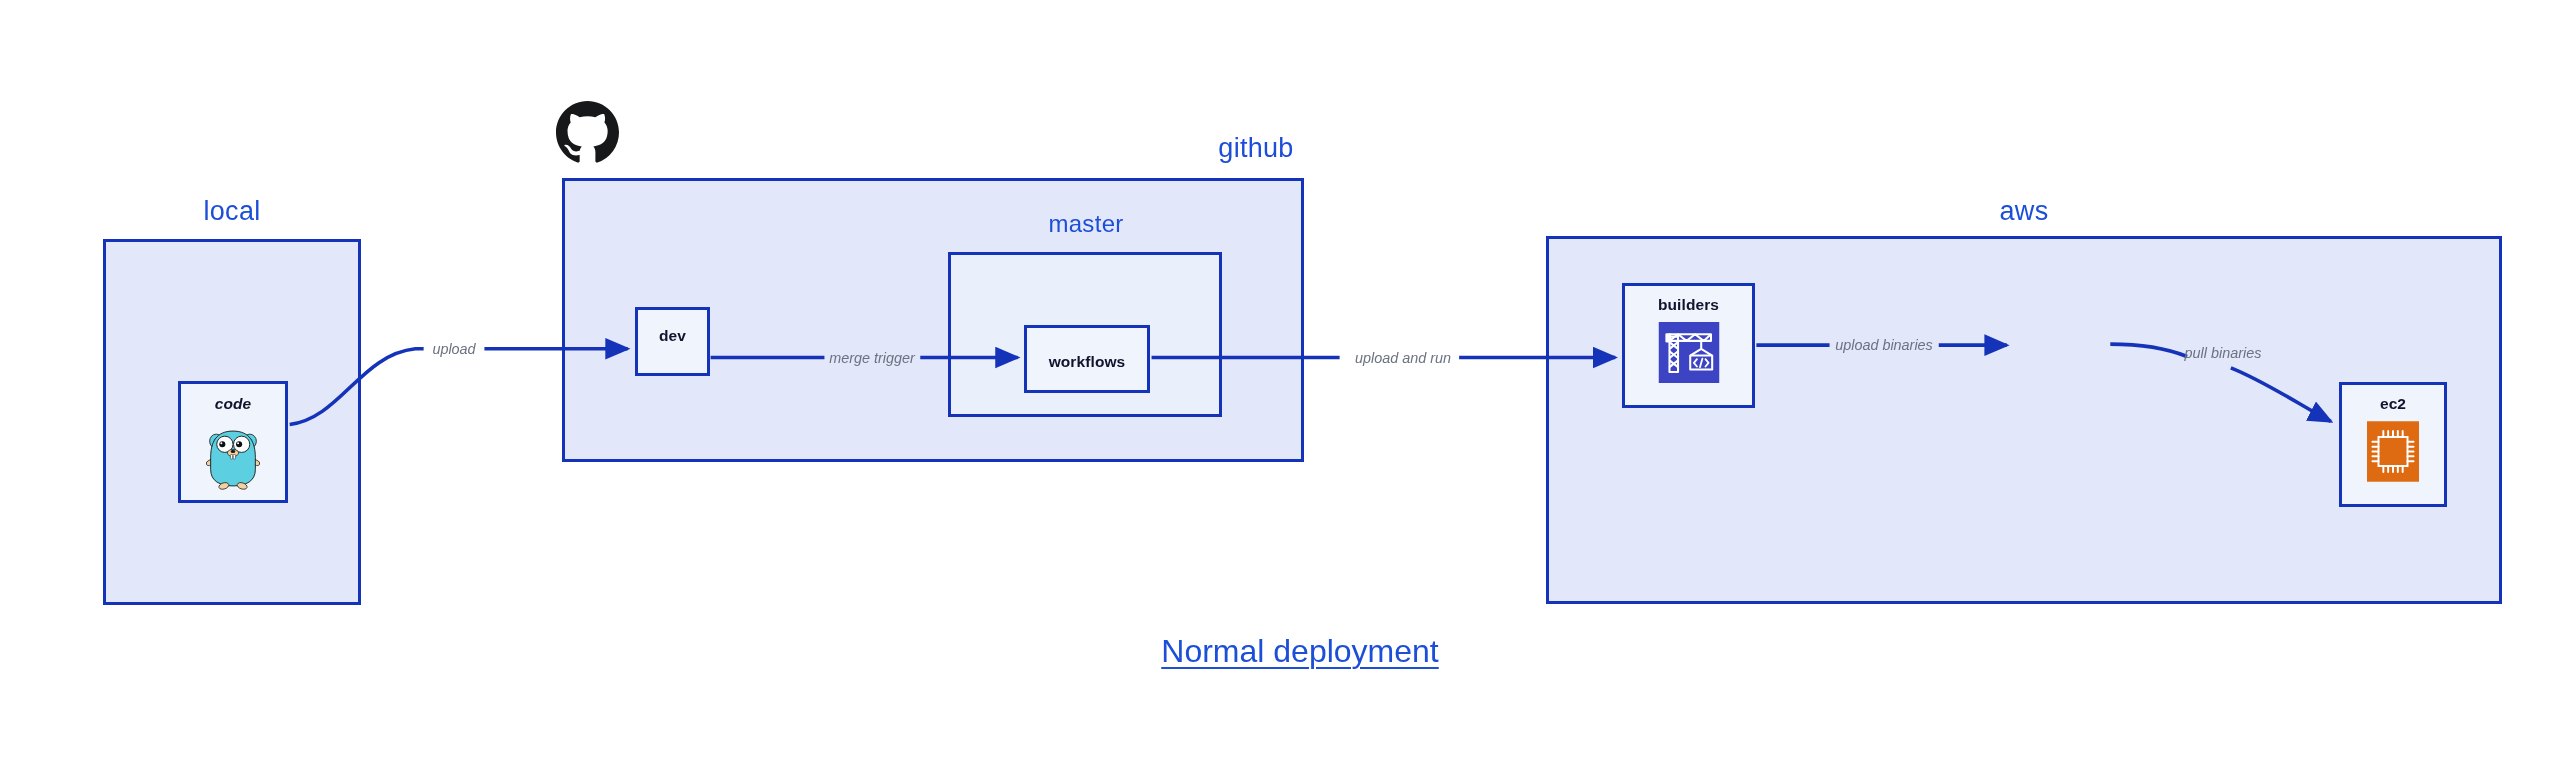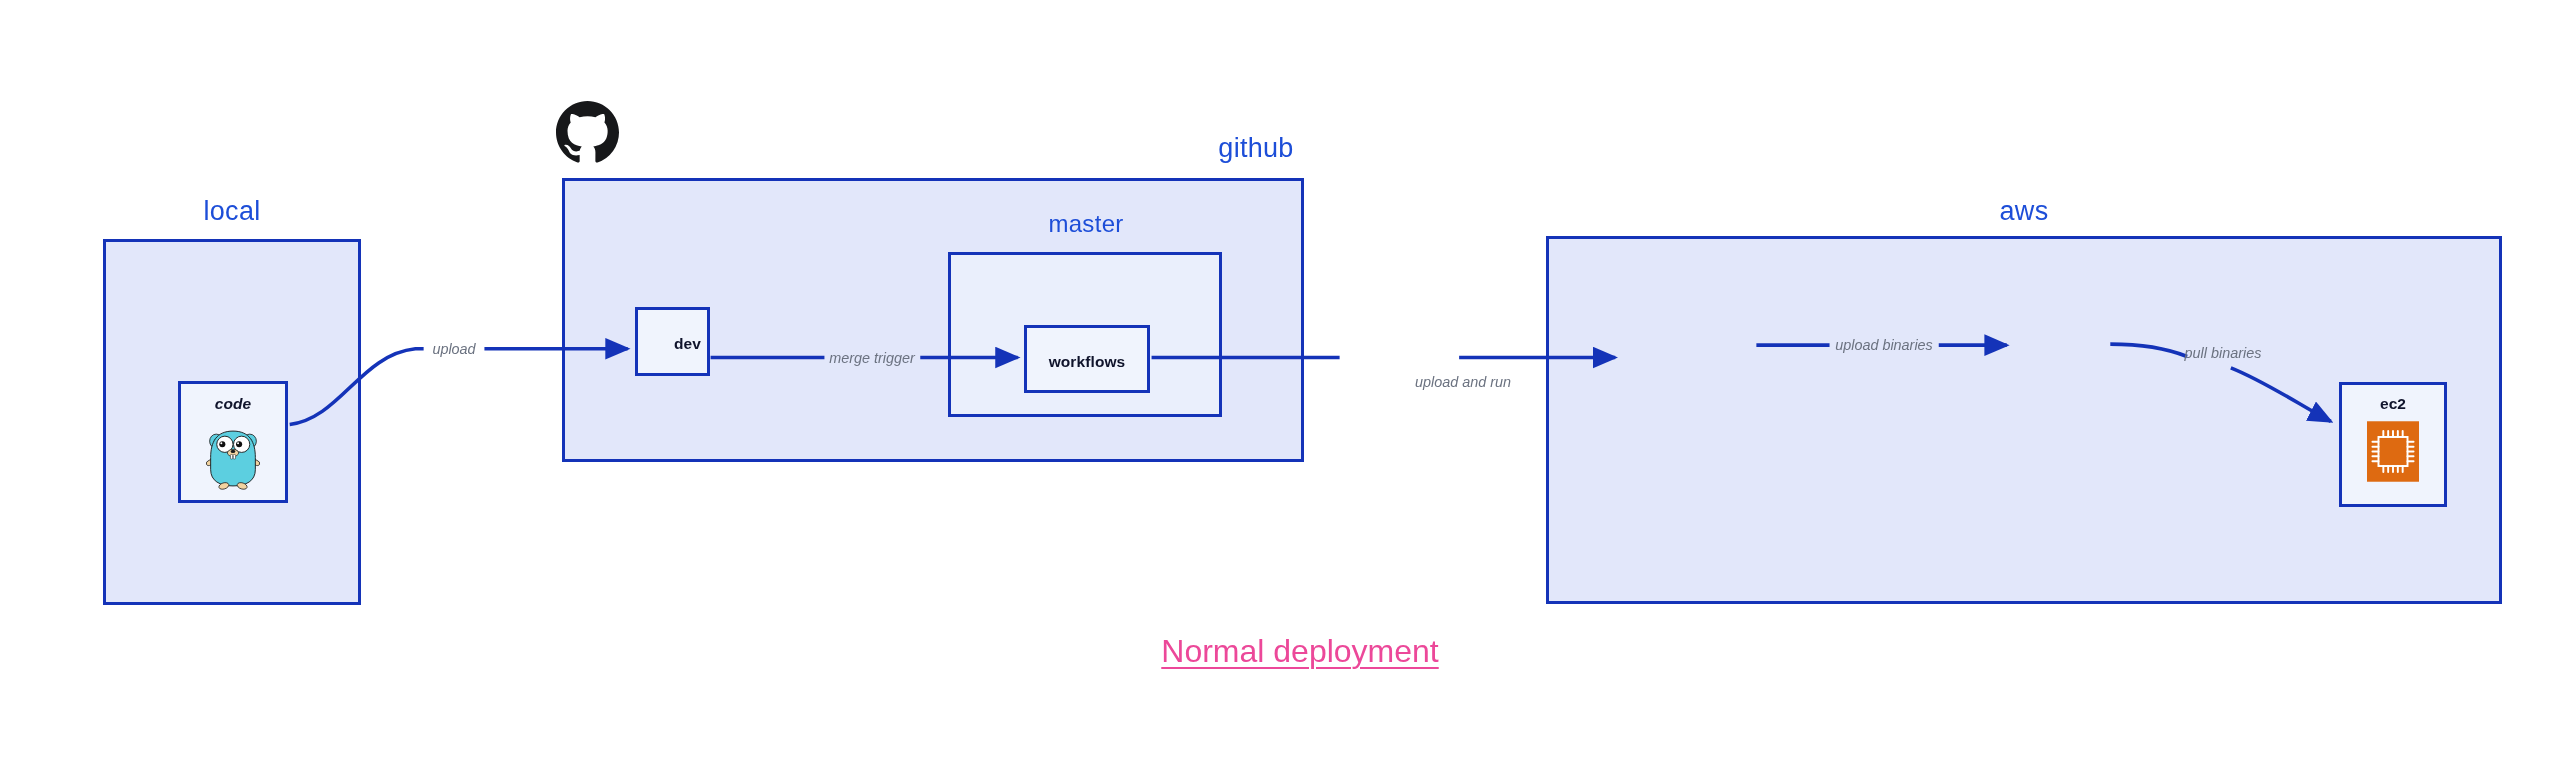--- a/index.html
+++ b/index.html
@@ -79,21 +79,21 @@
     font-size: 14.4px;
     font-style: italic;
     white-space: nowrap;
     transform: translate(-50%, -50%);
     background: transparent;
   }
 
   
   .diagram-title {
     position: absolute;
-    color: #ec4899;
+    color: #1d4ed8;
     font-size: 32px;
     font-weight: 400;
     text-decoration: underline;
     text-underline-offset: 5.2px;
     text-decoration-thickness: 2.1px;
     white-space: nowrap;
     transform: translateX(-50%);
   }
 
   svg.overlay {
@@ -151,33 +151,61 @@
   <div class="group-label" style="left:1256px; top:133px;">github</div>
 
   <div class="abs" style="left:556px; top:101px; width:63px; height:63px;">
     <svg viewBox="0 0 16 16" width="63" height="63" xmlns="http://www.w3.org/2000/svg">
       <path fill="#17181a" d="M8 0C3.58 0 0 3.58 0 8c0 3.54 2.29 6.53 5.47 7.59.4.07.55-.17.55-.38 0-.19-.01-.82-.01-1.49-2.01.37-2.53-.49-2.69-.94-.09-.23-.48-.94-.82-1.13-.28-.15-.68-.52-.01-.53.63-.01 1.08.58 1.23.82.72 1.21 1.87.87 2.33.66.07-.52.28-.87.51-1.07-1.78-.2-3.64-.89-3.64-3.95 0-.87.31-1.59.82-2.15-.08-.2-.36-1.02.08-2.12 0 0 .67-.21 2.2.82.64-.18 1.32-.27 2-.27s1.36.09 2 .27c1.53-1.04 2.2-.82 2.2-.82.44 1.1.16 1.92.08 2.12.51.56.82 1.27.82 2.15 0 3.07-1.87 3.75-3.65 3.95.29.25.54.73.54 1.48 0 1.07-.01 1.93-.01 2.2 0 .21.15.46.55.38A8.013 8.013 0 0 0 16 8c0-4.42-3.58-8-8-8Z"></path>
     </svg>
   </div>
   <div class="group-box" style="left:562px; top:178px; width:742px; height:284px;"></div>
 
   <div class="node-box" style="left:635px; top:307px; width:75px; height:69px;">
-    <div class="node-label" style="top:25px;padding-left:15px;">dev</div>
+    <div class="node-label" style="top:17px;">dev</div>
   </div>
 
   <div class="group-label" style="left:1086px; top:210px; font-size:24px;">master</div>
   <div class="sub-box" style="left:948px; top:252px; width:274px; height:165px;"></div>
 
   <div class="node-box" style="left:1024px; top:325px; width:126px; height:68px;padding-left:12px;">
     <div class="node-label" style="top:25px;">workflows</div>
   </div>
 
   <div class="group-label" style="left:2024px; top:196px;">aws</div>
   <div class="group-box" style="left:1546px; top:236px; width:956px; height:368px;"></div>
 
+  <div class="node-box" style="left:1622px; top:283px; width:133px; height:125px;">
+    <div class="node-label" style="top:10.3px;">builders</div>
+    <div class="node-icon" style="top:36px; width:61px; height:61px;">
+      <svg viewBox="0 0 100 100" width="61" height="61" xmlns="http://www.w3.org/2000/svg">
+        <rect x="0" y="0" width="100" height="100" fill="#3c44c4"></rect>
+        <g fill="none" stroke="#ffffff" stroke-width="3.4" stroke-linejoin="round">
+
+          <rect x="18" y="24" width="14" height="58"></rect>
+          <path d="M18 33 L32 44 M32 33 L18 44 M18 48 L32 59 M32 48 L18 59 M18 63 L32 74 M32 63 L18 74"></path>
+
+          <rect x="13" y="20" width="6" height="12" fill="#ffffff"></rect>
+
+          <path d="M18 20 L86 20 L86 31 L18 31 Z"></path>
+          <path d="M18 31 L32 20 L46 31 L60 20 L74 31 L86 20"></path>
+
+          <path d="M70 31 L70 43"></path>
+
+          <path d="M52 55 L70 44 L88 55 L88 78 L52 78 Z"></path>
+          <path d="M52 55 L88 55"></path>
+        </g>
+        <g fill="none" stroke="#ffffff" stroke-width="3" stroke-linecap="round" stroke-linejoin="round">
+          <path d="M63 61 L58 67 L63 73"></path>
+          <path d="M77 61 L82 67 L77 73"></path>
+          <path d="M72 60 L68 74"></path>
+        </g>
+      </svg>
+    </div>
+  </div>
 
 
   <div class="node-box" style="left:2339px; top:382px; width:108px; height:125px;">
     <div class="node-label" style="top:10.3px;">ec2</div>
     <div class="node-icon" style="top:36px; width:52px; height:61px;">
       <svg viewBox="0 0 86 100" width="52" height="61" xmlns="http://www.w3.org/2000/svg">
         <rect x="0" y="0" width="86" height="100" fill="#de6a11"></rect>
         <g stroke="#ffffff" stroke-width="3.2" fill="none" stroke-linecap="round">
           <rect x="19" y="26" width="48" height="48"></rect>
 
@@ -211,20 +239,20 @@
 
     <path d="M3409 670 L3551 670" fill="none" stroke="#1433b8" stroke-width="7"></path>
     <path d="M3763 670 L3895 670" fill="none" stroke="#1433b8" stroke-width="7" marker-end="url(#arrowhead)"></path>
 
     <path d="M4096 668 C4160 668 4210 678 4245 692" fill="none" stroke="#1433b8" stroke-width="7"></path>
     <path d="M4330 714 C4400 742 4470 790 4524 818" fill="none" stroke="#1433b8" stroke-width="7" marker-end="url(#arrowhead)"></path>
   </svg>
 
   <div class="edge-label" style="left:454px; top:349px;">upload</div>
   <div class="edge-label" style="left:872px; top:358px;">merge trigger</div>
-  <div class="edge-label" style="left:1463px; top:358px;margin-top:24px;">upload and run</div>
+  <div class="edge-label" style="left:1403px; top:358px;">upload and run</div>
   <div class="edge-label" style="left:1884px; top:345px;">upload binaries</div>
   <div class="edge-label" style="left:2209px; top:353px;margin-left:14px;">pull binaries</div>
 
   <div class="diagram-title" style="left:1300px; top:633px;">Normal deployment</div>
 
 </div>
 
 
 </body></html>

